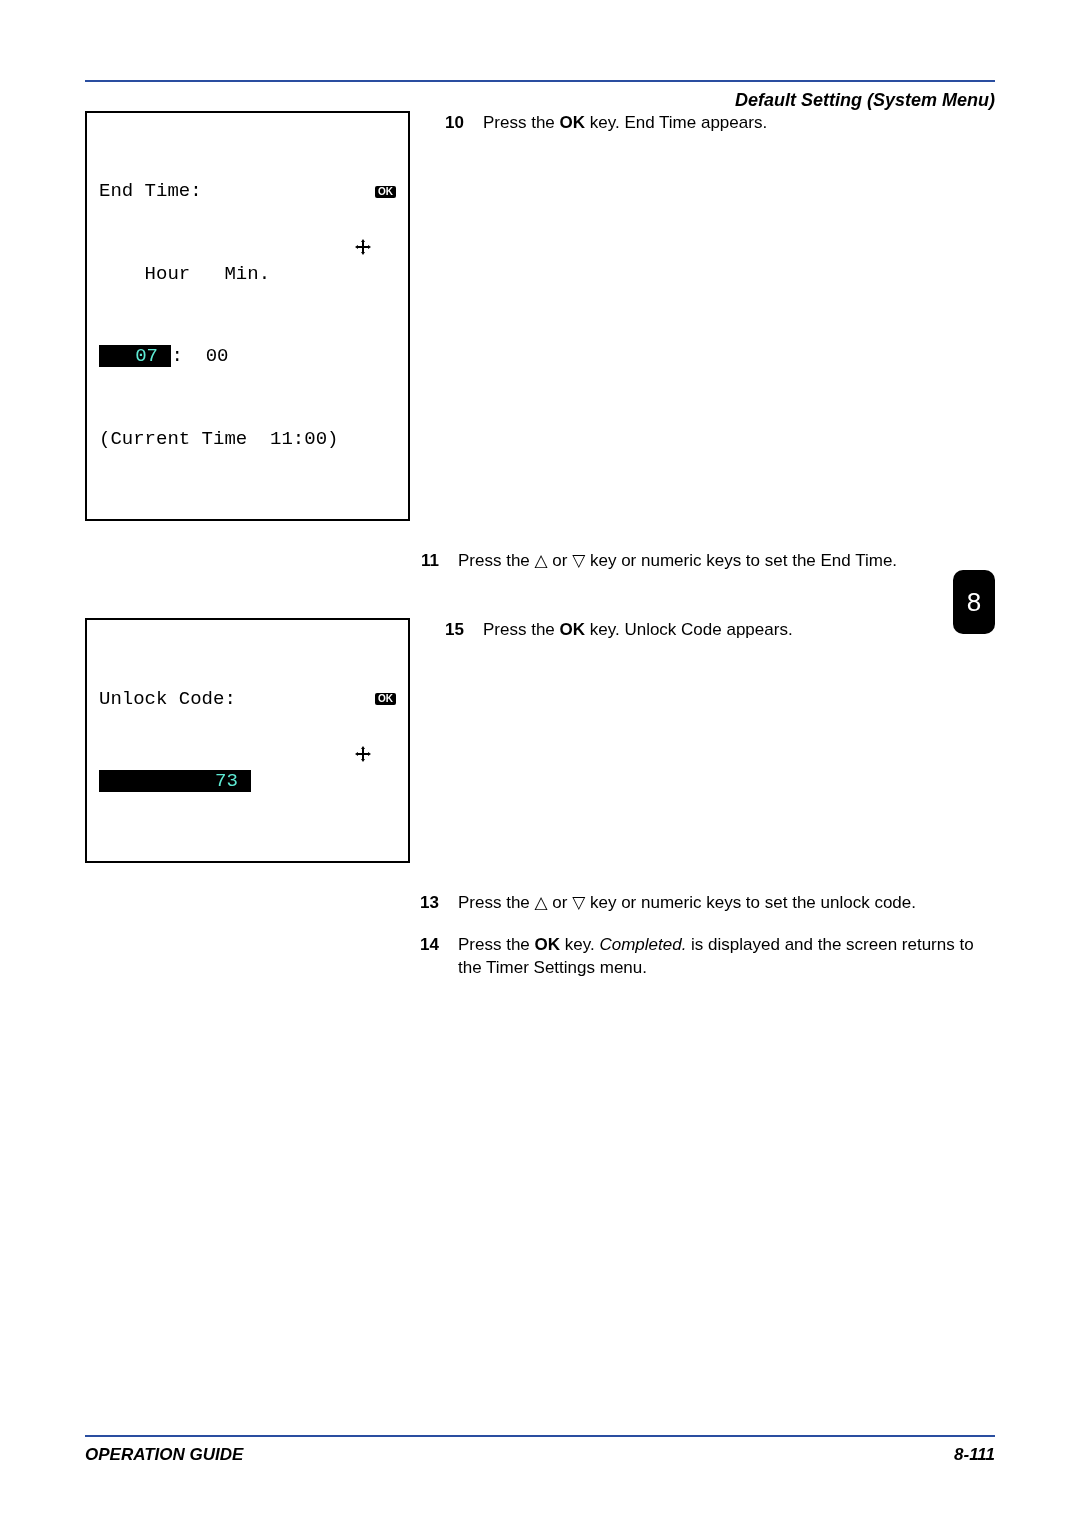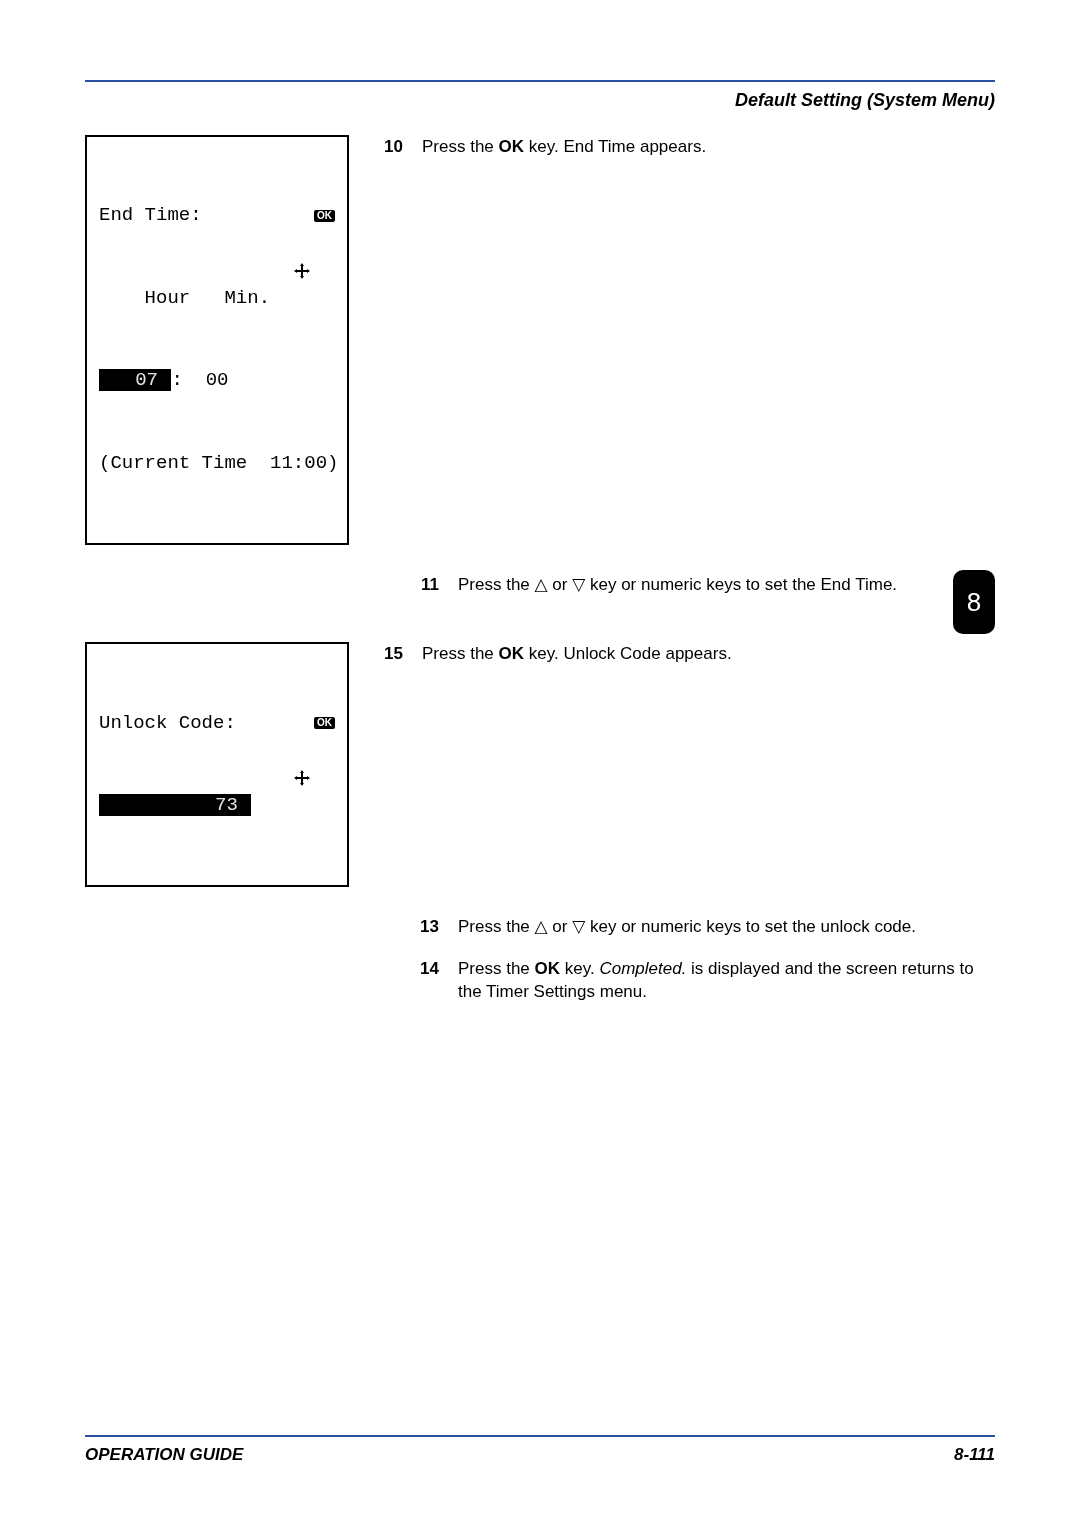--- a/index.html
+++ b/index.html
@@ -1,36 +1,36 @@
 <!DOCTYPE html>
 <html><head>
 <meta charset="utf-8">
 <style>
   * { box-sizing: border-box; margin: 0; padding: 0; }
   html, body { width: 1080px; height: 1527px; background: #fff; font-family: Arial, Helvetica, sans-serif; color: #000; }
   .page { position: relative; width: 1080px; height: 1527px; padding: 60px 85px 50px 85px; }
   .topline { border-top: 2px solid #2a4ea0; height: 0; margin: 20px 0 8px 0; }
-  .header-title { text-align: right; font-style: italic; font-weight: bold; font-size: 18px; margin-bottom: 24px; }
+  .header-title { text-align: right; font-style: italic; font-weight: bold; font-size: 18px; }
   .content-row { display: flex; align-items: flex-start; margin-bottom: 28px; gap: 30px; }
   .lcd {
-    width: 264px; min-height: 160px; border: 2px solid #000; padding: 10px 12px;
+    width: 325px; min-height: 160px; border: 2px solid #000; padding: 10px 12px;
     font-family: "Courier New", monospace; font-size: 19px; line-height: 1.45;
     white-space: pre; position: relative;
   }
   .lcd .topline-row { display: flex; justify-content: space-between; align-items: center; }
   .lcd .icons { display: flex; align-items: center; gap: 4px; }
   .ok-badge {
     display: inline-block; background: #000; color: #fff; font-family: Arial; font-size: 10px;
     font-weight: bold; padding: 1px 3px; border-radius: 2px; line-height: 1;
   }
   .move-icon {
     width: 16px; height: 16px; position: relative; display: inline-block;
   }
   .move-icon svg { width: 16px; height: 16px; display: block; }
-  .sel { background: #000; color: #e5e5e5; padding: 0 2px; }
+  .sel { background: #000; color: #5eead4; padding: 0 2px; }
   .instructions { flex: 1; font-size: 17px; line-height: 1.4; }
   .step { display: flex; gap: 19px; margin-bottom: 18px; }
   .step-num { font-weight: bold; min-width: 24px; text-align: right; }
   .step-text { flex: 1; }
   .tri-up, .tri-down { font-family: Arial; }
   .side-tab {
     position: absolute; right: 85px; top: 570px;
     width: 42px; height: 64px; background: #000; color: #fff;
     border-radius: 12px 0 0 12px; display: flex; align-items: center; justify-content: center;
     font-size: 26px; font-weight: normal;

